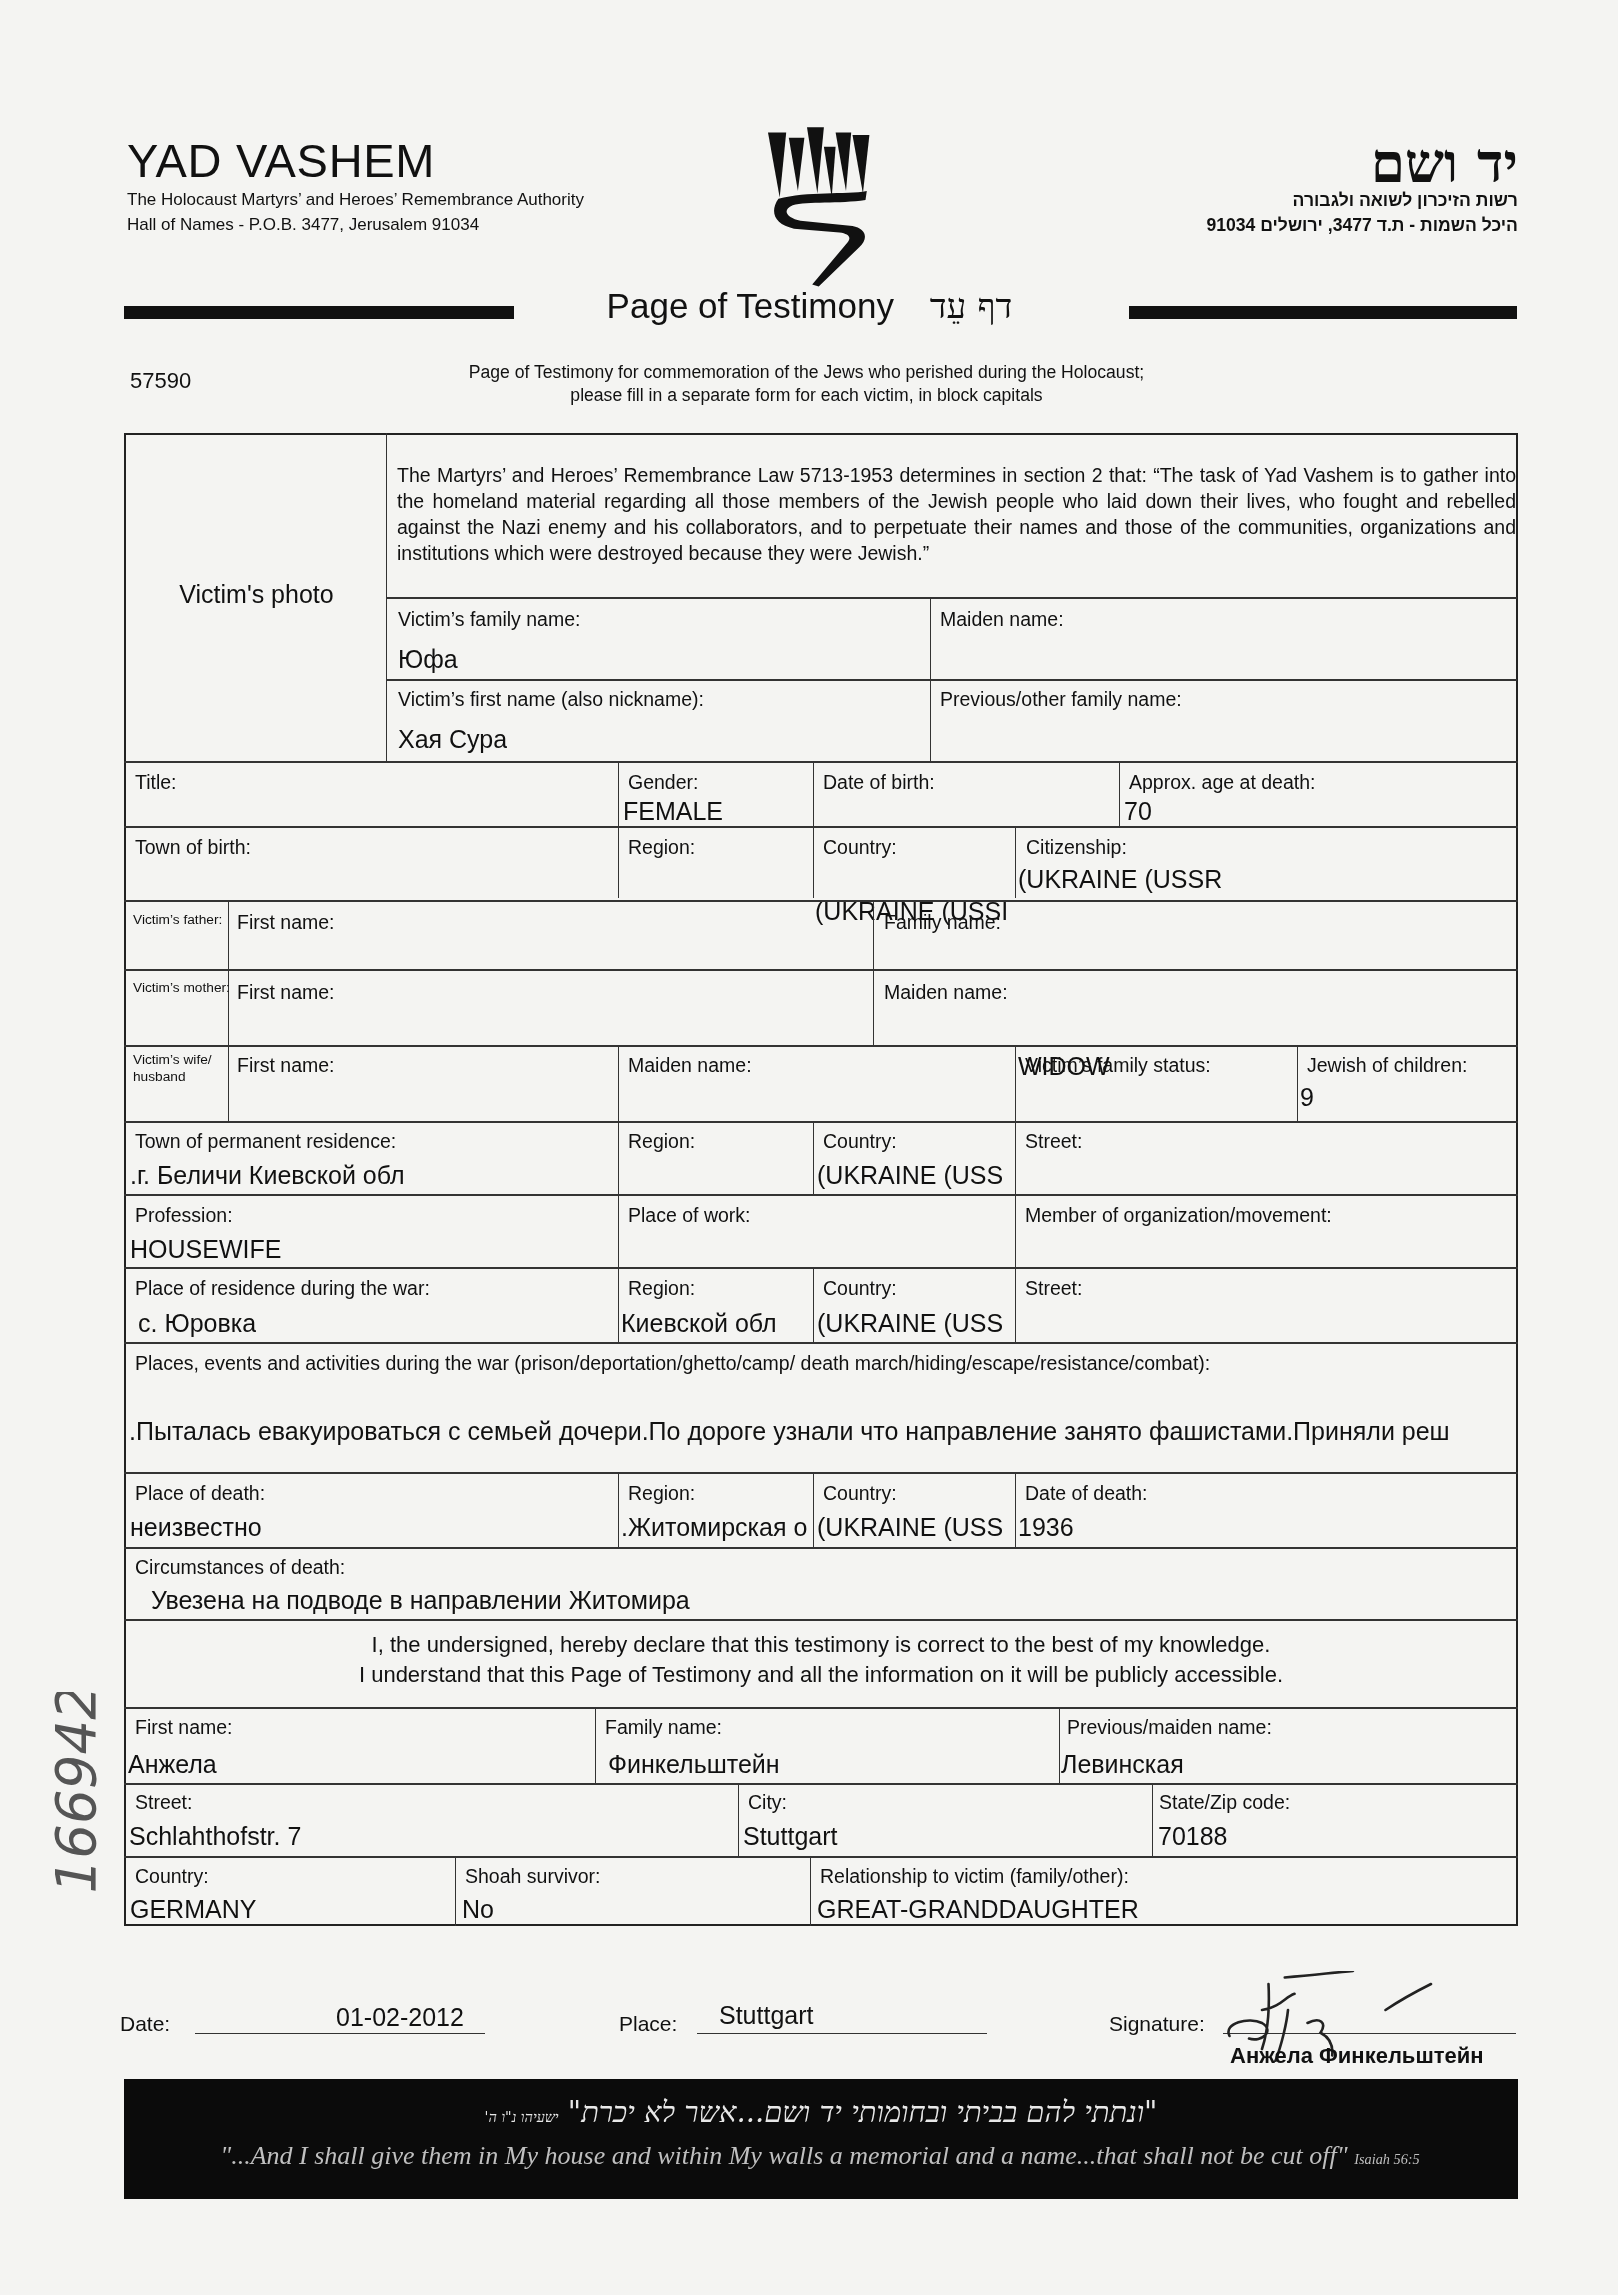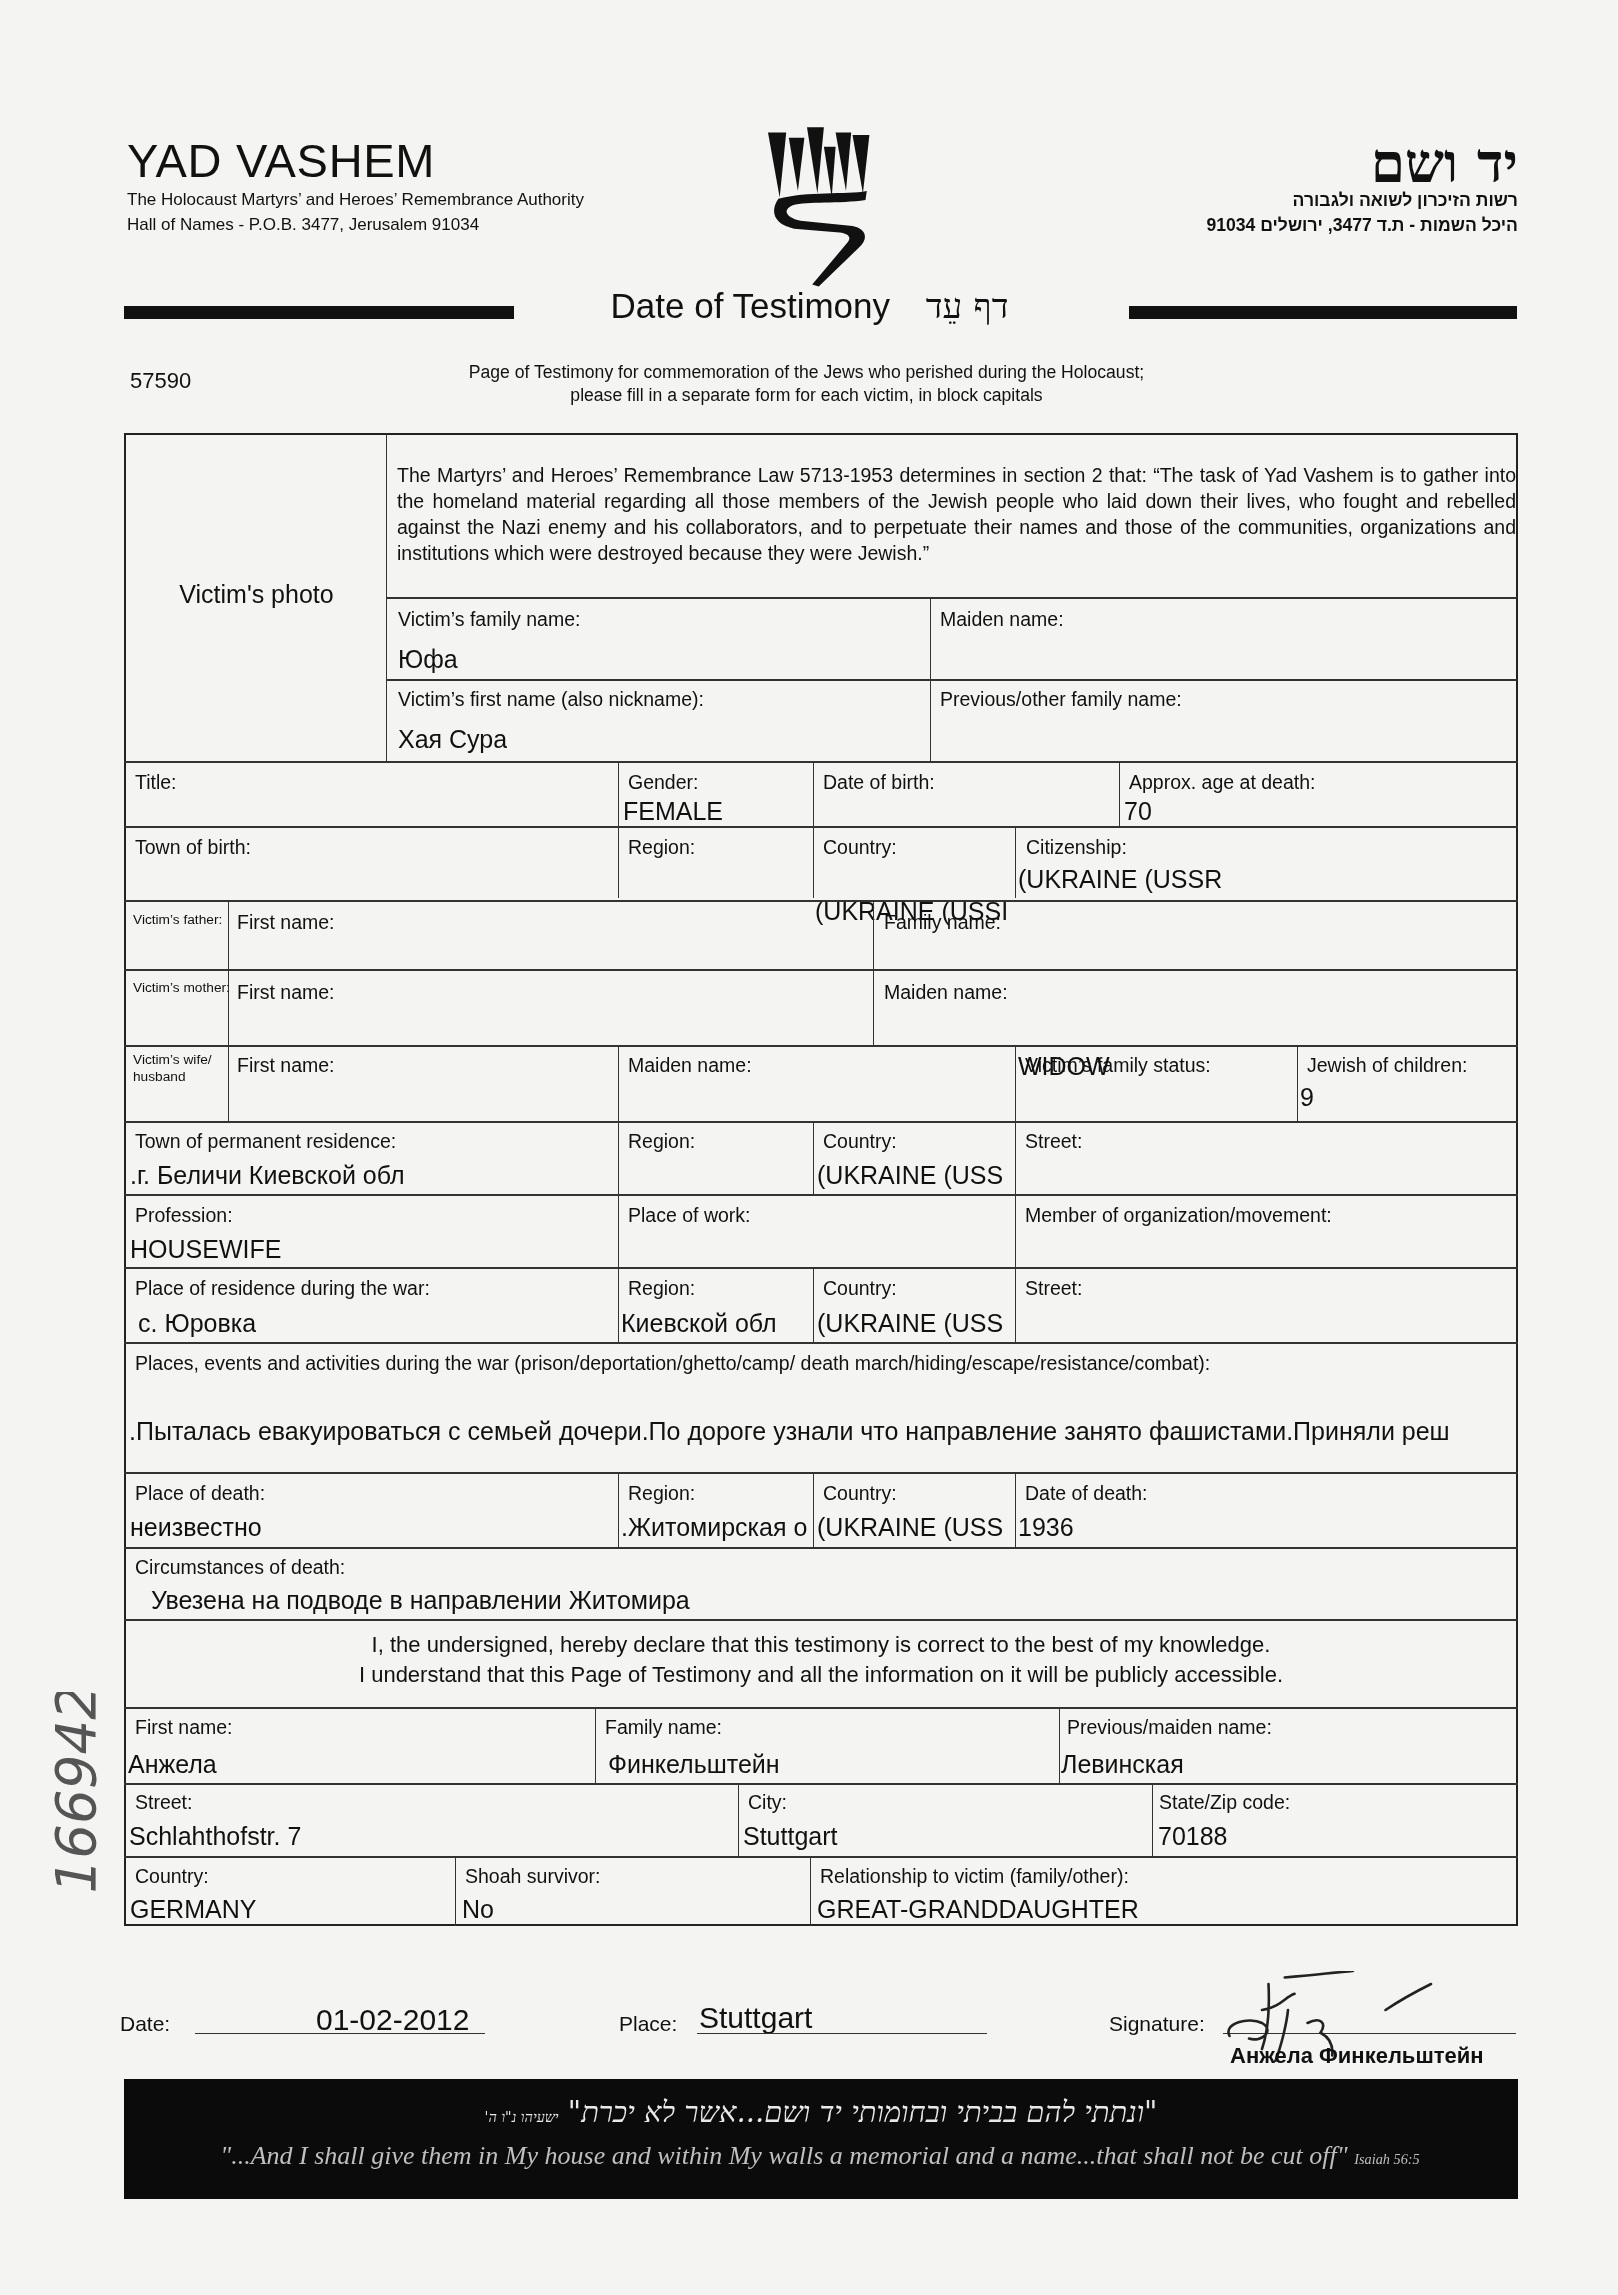--- a/index.html
+++ b/index.html
@@ -26,21 +26,21 @@
   .vl { position: absolute; width: 0; border-left: 1.3px solid #333; }
   .lbl { position: absolute; font-size: 19.5px; white-space: nowrap; }
   .val { position: absolute; font-size: 25px; white-space: nowrap; overflow: hidden; }
   .tiny { position: absolute; font-size: 13.7px; line-height: 17px; }
   .law { position: absolute; left: 397px; top: 462px; width: 1119px; font-size: 19.5px; line-height: 26px; text-align: justify; }
   .photo-lbl { position: absolute; left: 133px; width: 247px; top: 580px; text-align: center; font-size: 25px; }
   .declare { position: absolute; left: 124px; width: 1394px; top: 1630px; text-align: center; font-size: 22px; line-height: 30px; }
   .handwritten { left: 33px; top: 1692px; width: 98px; height: 208px; }
 
   .foot-lbl { position: absolute; font-size: 21px; }
-  .foot-val { position: absolute; font-size: 30px; }
+  .foot-val { position: absolute; font-size: 25px; margin-left: 20px; }
   .uline { position: absolute; height: 0; border-top: 1.3px solid #333; }
   .sig { left: 1223px; top: 1971px; width: 234px; height: 91px; }
 
   .banner { left: 124px; top: 2079px; width: 1394px; height: 120px; background: #0b0b0b; }
   .banner-he { position: absolute; left: 0; width: 1394px; top: 16.3px; text-align: center; color: #e8e8e8; font-family: "DejaVu Serif", serif; font-style: italic; font-size: 29px; direction: rtl; }
   .banner-he small { font-size: 14.3px; }
   .banner-en { position: absolute; left: 13px; width: 1366px; top: 62px; text-align: center; color: #bfbfbf; font-family: "Liberation Serif", serif; font-style: italic; font-size: 26px; white-space: nowrap; }
   .banner-en small { font-size: 14.3px; }
 </style>
 </head>
@@ -60,21 +60,21 @@
   <path d="M36,130 C80,118 140,124 172,118 L170,132 C130,138 80,134 58,140 C40,148 50,160 70,164 L150,172 C170,176 176,190 160,205 L98,265 L88,262 L140,200 C150,190 145,184 130,182 L60,176 C30,170 22,150 36,130 Z" fill="#111"></path>
 </svg>
 
 <div class="abs title-he">יד ושם</div>
 <div class="abs sub-he" style="top:190px">רשות הזיכרון לשואה ולגבורה</div>
 <div class="abs sub-he" style="top:215px">היכל השמות - ת.ד 3477, ירושלים 91034</div>
 
 <div class="abs rule" style="left:124px; width:390px;"></div>
 <div class="abs rule" style="left:1129px; width:388px;"></div>
 <div class="abs pot-title">
-  <span>Date of Testimony</span>
+  <span>Page of Testimony</span>
   <span style="margin-left:26px; font-family:'DejaVu Serif', serif;">דף עֵד</span>
 </div>
 <div class="abs ref">57590</div>
 <div class="abs intro">
   <div>Page of Testimony for commemoration of the Jews who perished during the Holocaust;</div>
   <div>please fill in a separate form for each victim, in block capitals</div>
 </div>
 
 <svg class="abs handwritten" viewBox="0 0 150 320">
   <text x="0" y="0" transform="translate(95,310) rotate(-90)" font-family="DejaVu Sans, sans-serif" font-size="84" fill="#555" font-style="italic">166942</text>

